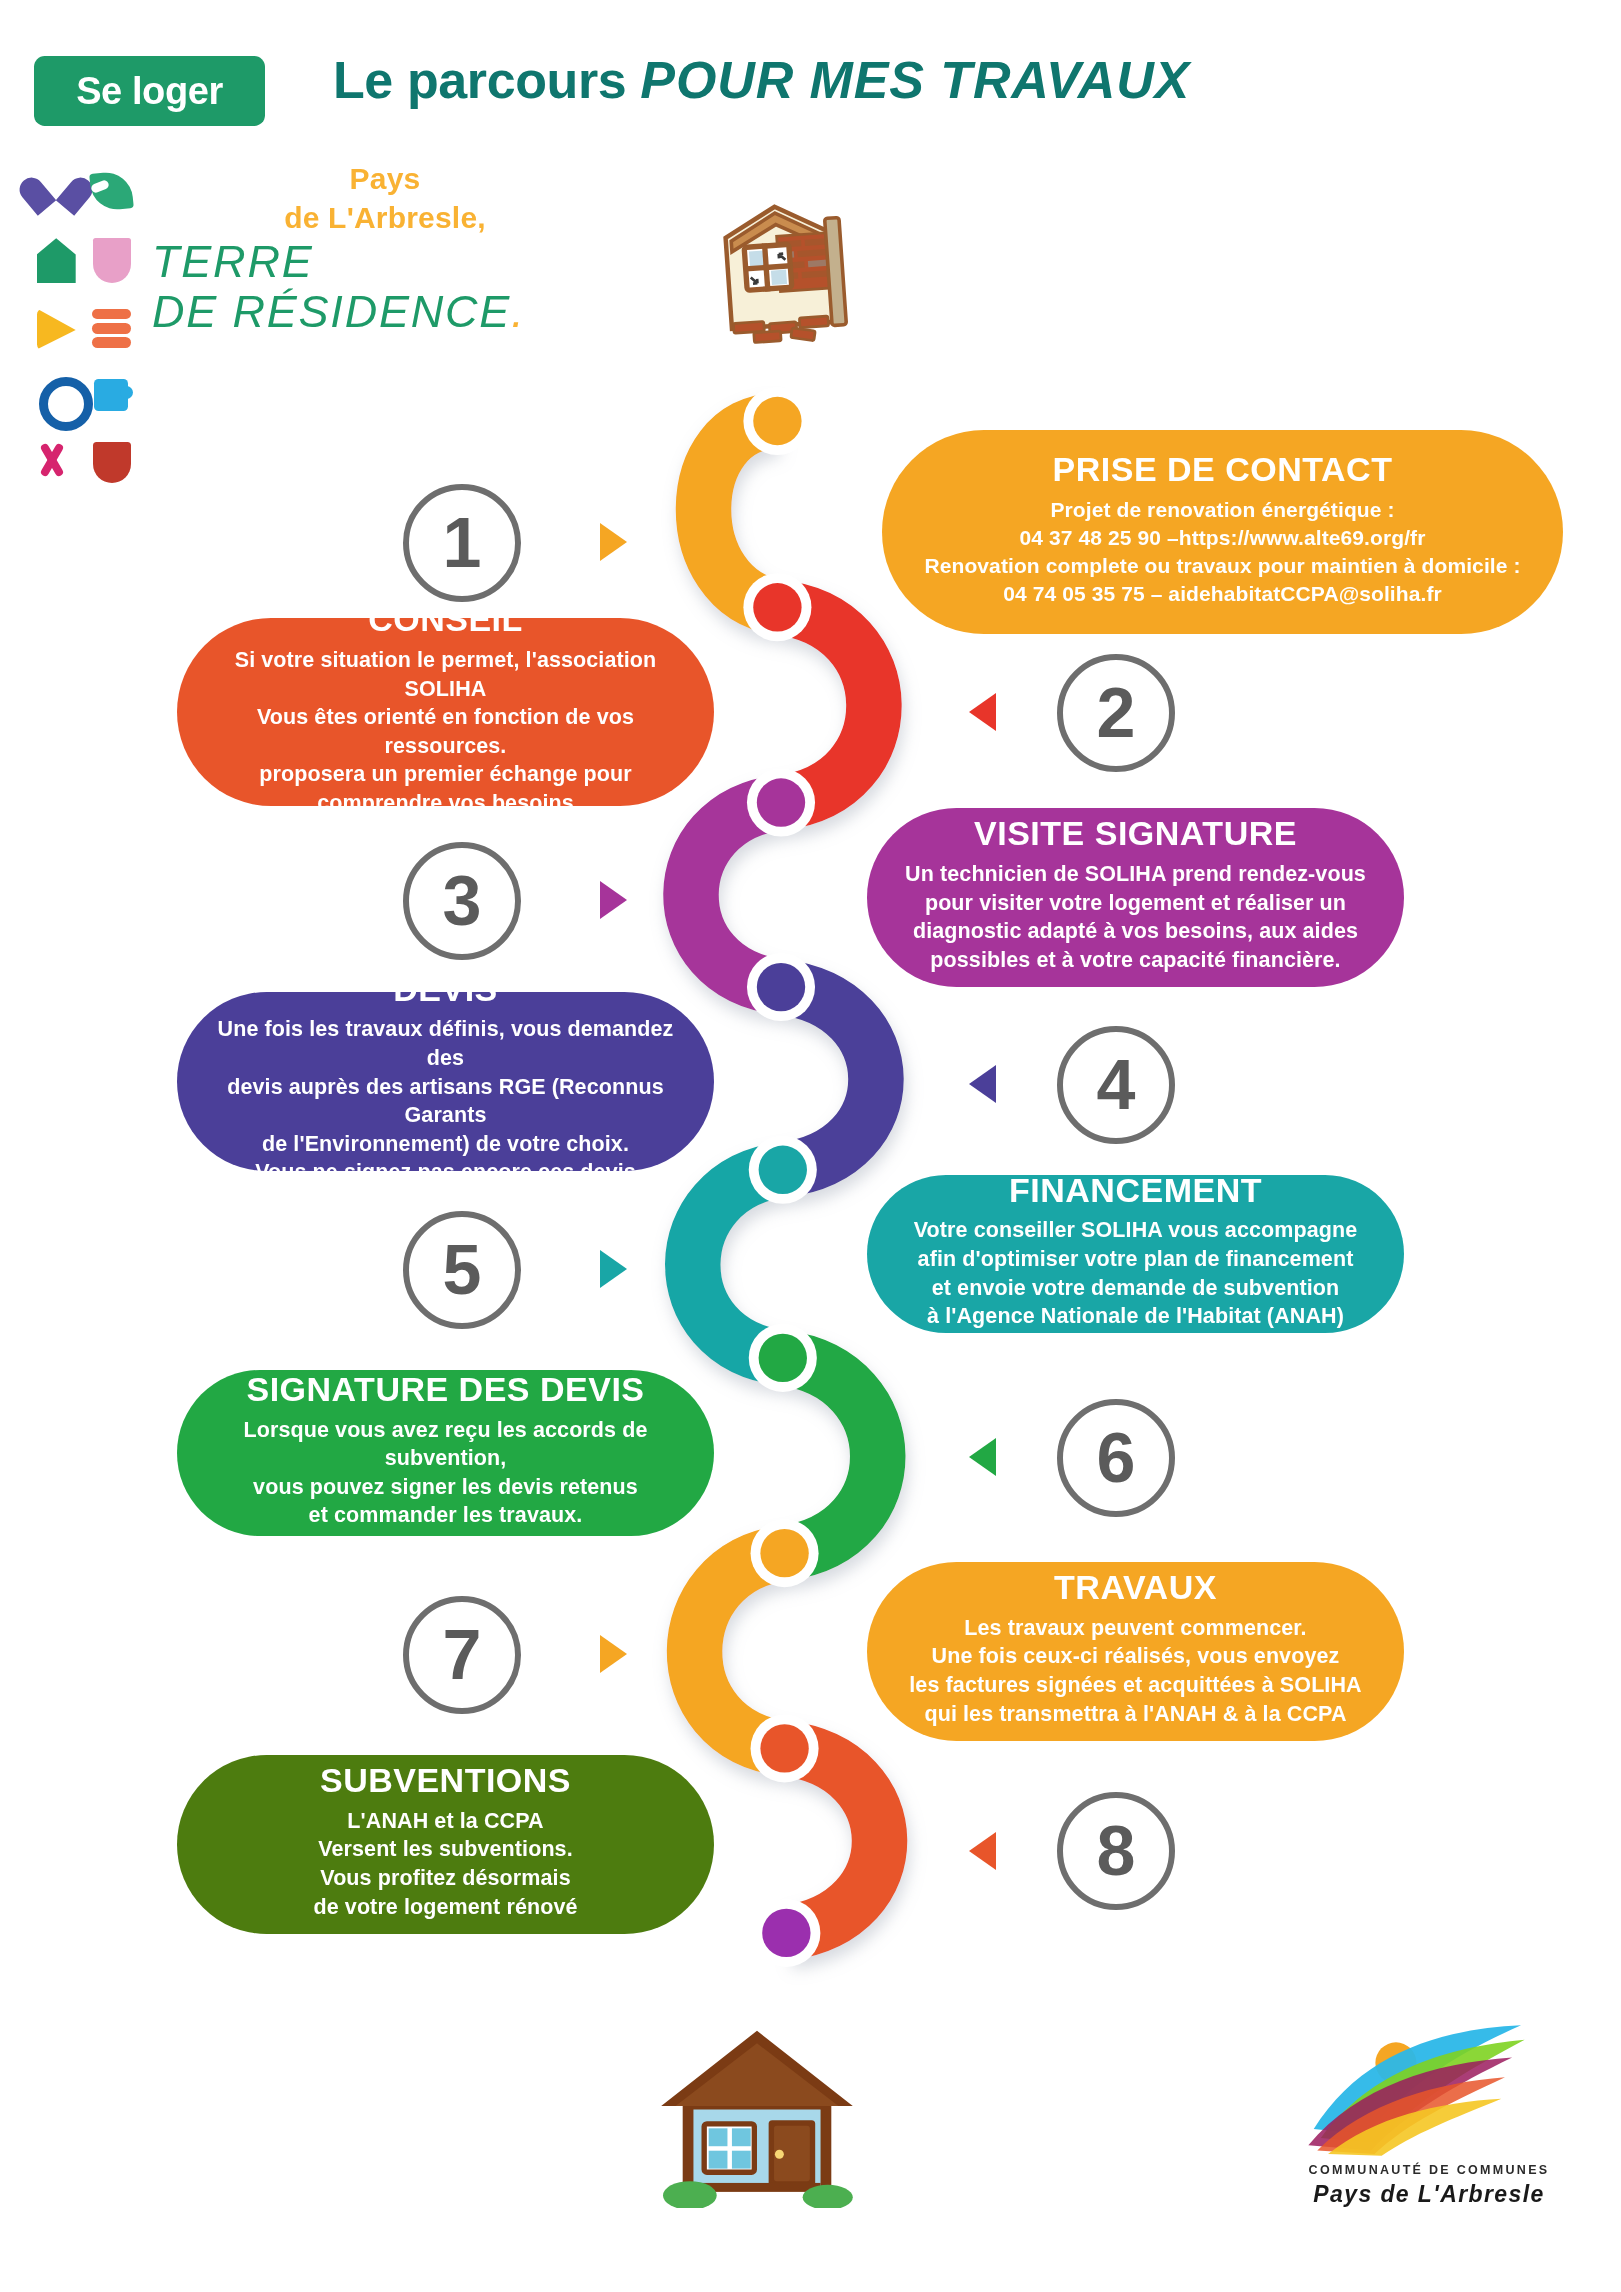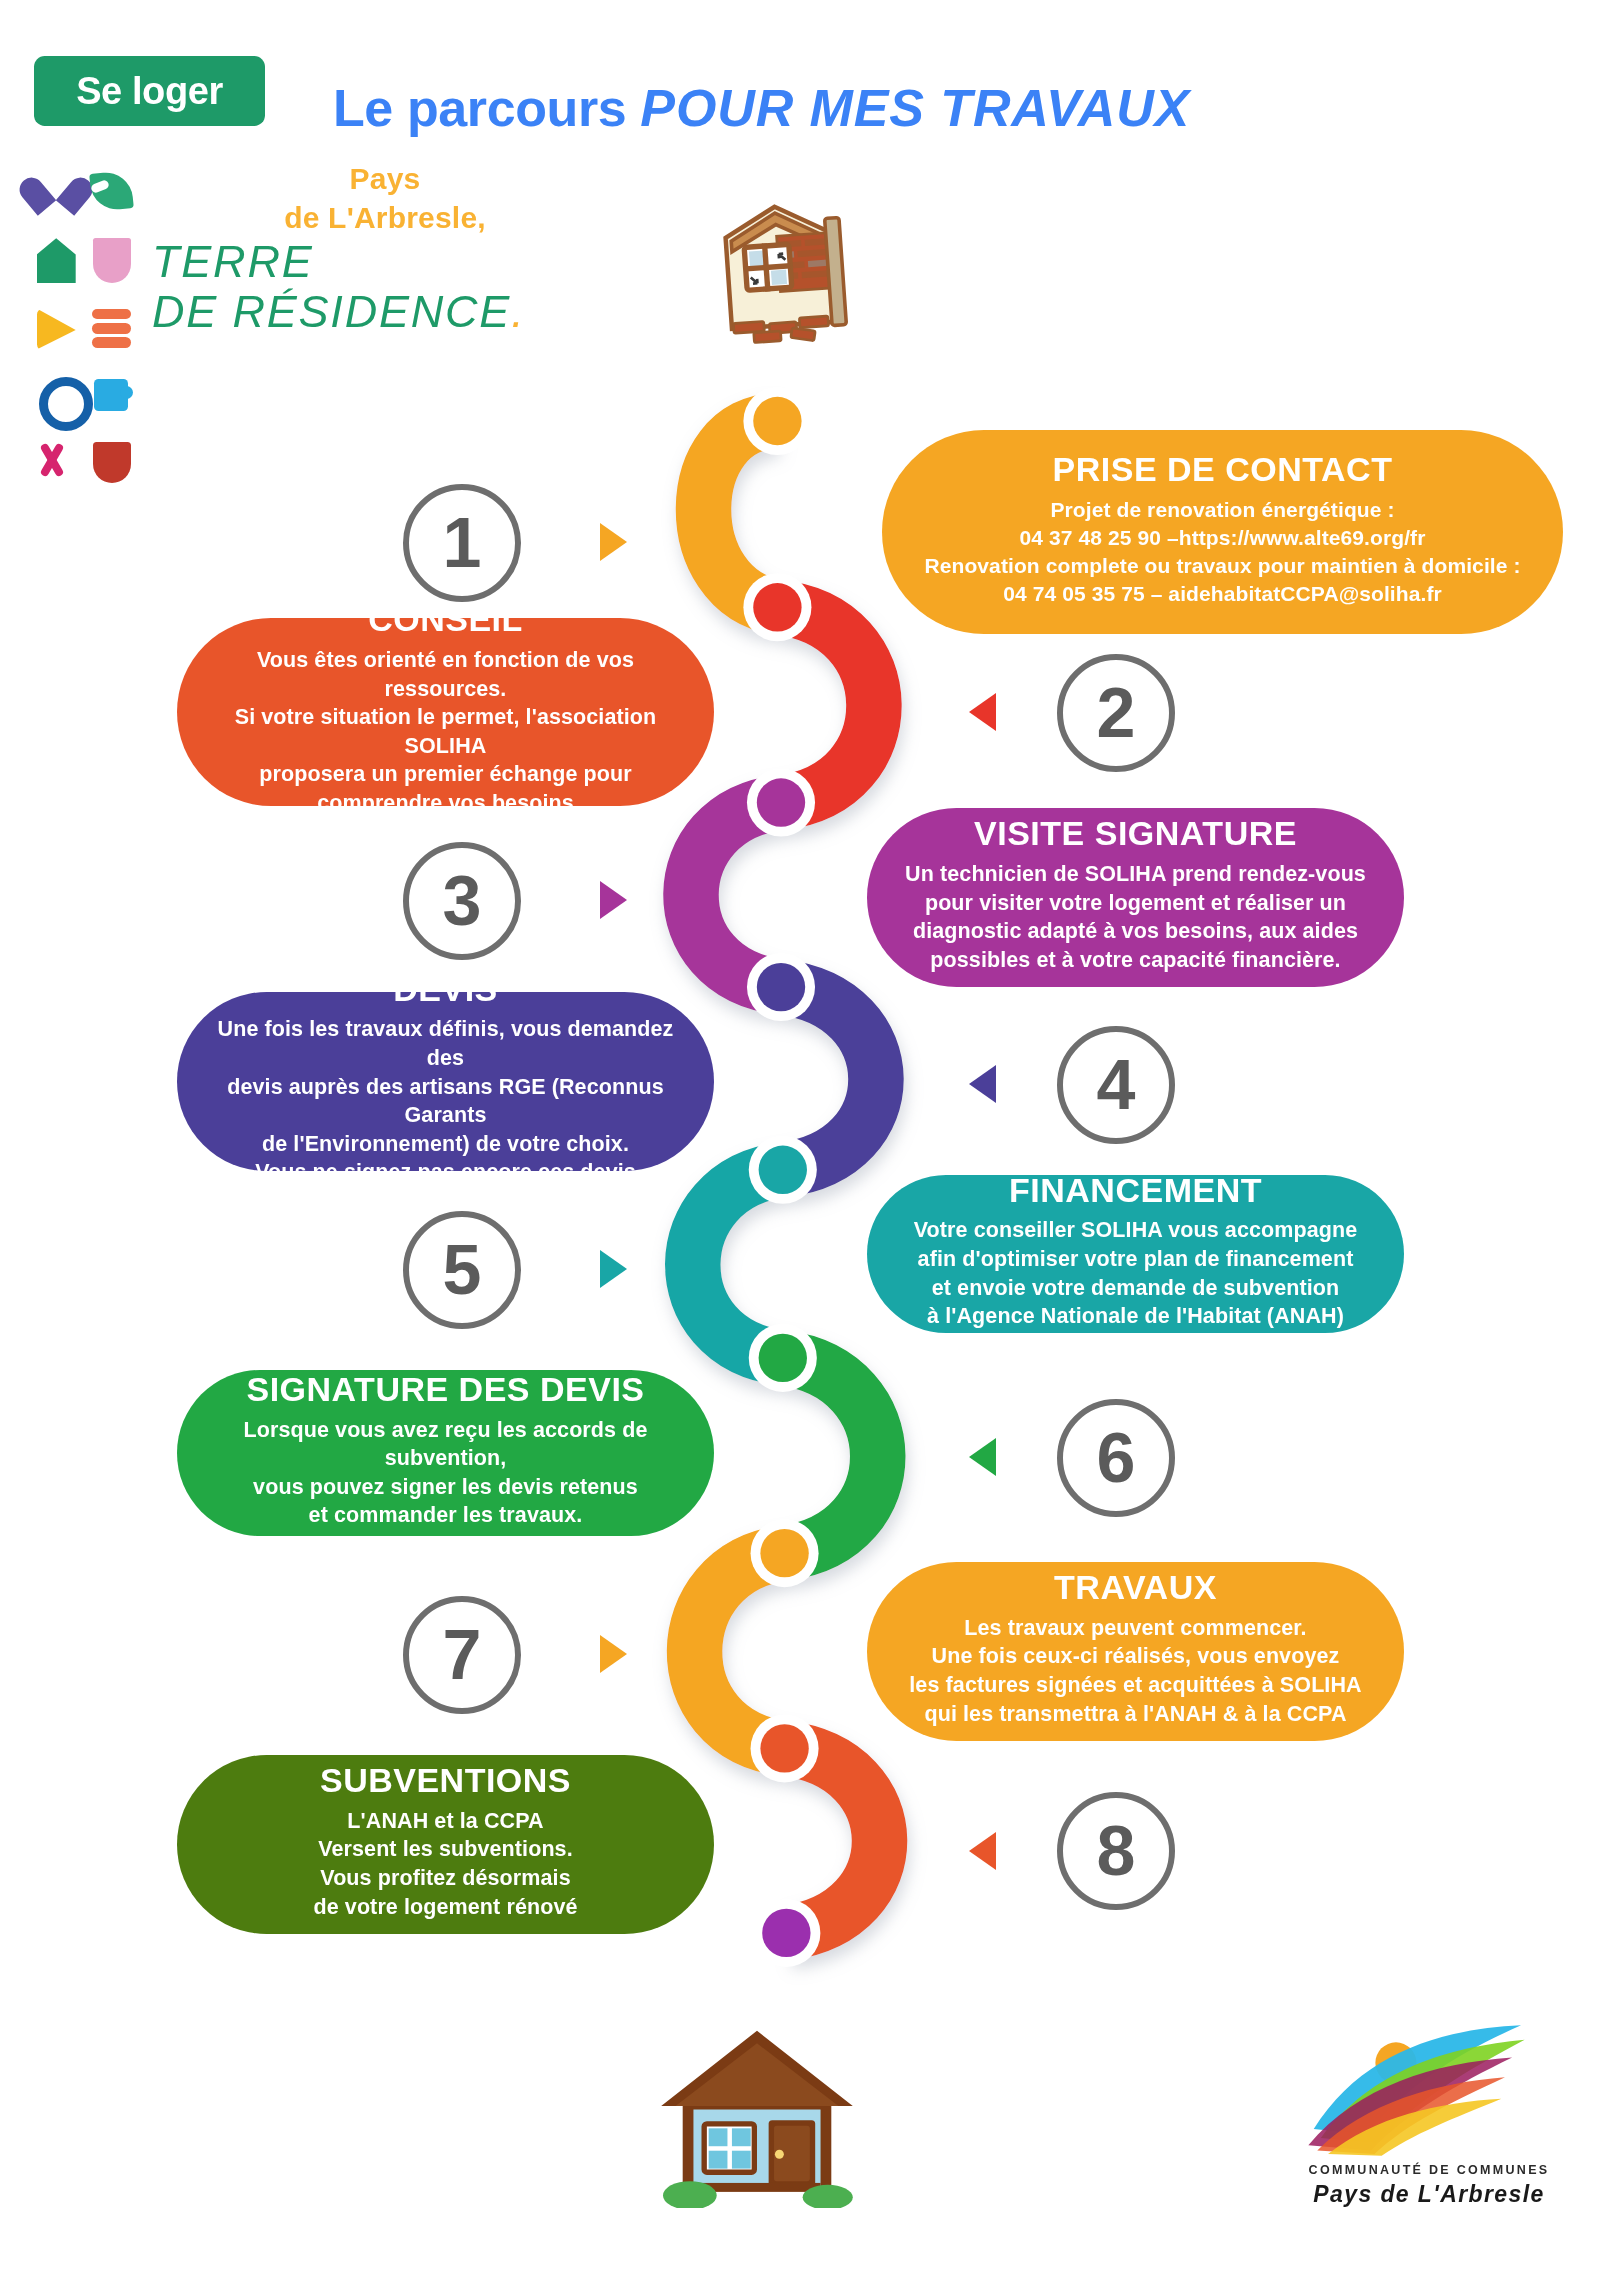--- a/index.html
+++ b/index.html
@@ -20,22 +20,22 @@
     background: #1E9A68; border-radius: 10.7px;
     display: flex; align-items: center; justify-content: center;
   }
   #seloger-badge .txt {
     color: #ffffff; font-size: 38px; font-weight: 700;
     letter-spacing: -0.4px; font-family: "Liberation Sans", sans-serif;
   }
 
   #main-title {
     position: absolute; left: 333px; top: 50px;
-    font-size: 52px; font-weight: 800; color: #3b82f6;
-    letter-spacing: -0.4px; white-space: nowrap; margin-top: 28px;
+    font-size: 52px; font-weight: 800; color: #0f766e;
+    letter-spacing: -0.4px; white-space: nowrap;
   }
   #main-title .part2 { font-style: italic; font-weight: 700; letter-spacing: 0.9px; }
 
   
   #brand { position: absolute; left: 34px; top: 159px; width: 591px; height: 219px; }
   #brand-icons {
     position: absolute; left: 0; top: 5.4px;
     width: 100px; height: 195px;
     display: grid; grid-template-columns: 45px 45px; grid-template-rows: 56px 56px 56px;
     column-gap: 10.7px; row-gap: 12.5px;
@@ -322,22 +322,22 @@
 </div>
 
 <div class="step-row" style="top:627px;">
   <div class="num-circle" style="left:1057px; top:27px;">
     <span>2</span>
   </div>
   <div class="tri tri-left" style="left:969px; top:66px; border-right-color:#E8352A;"></div>
   <div class="card" style="left:177px; top:-9px; width:537px; height:188px; background:#E8552A;">
     <div class="card-title">CONSEIL</div>
     <div class="card-body">
+      <span class="ln">Si votre situation le permet, l'association SOLIHA</span>
       <span class="ln">Vous êtes orienté en fonction de vos ressources.</span>
-      <span class="ln">Si votre situation le permet, l'association SOLIHA</span>
       <span class="ln">proposera un premier échange pour</span>
       <span class="ln">comprendre vos besoins</span>
     </div>
   </div>
 </div>
 
 <div class="step-row" style="top:815px;">
   <div class="num-circle" style="left:403px; top:27px;">
     <span>3</span>
   </div>

